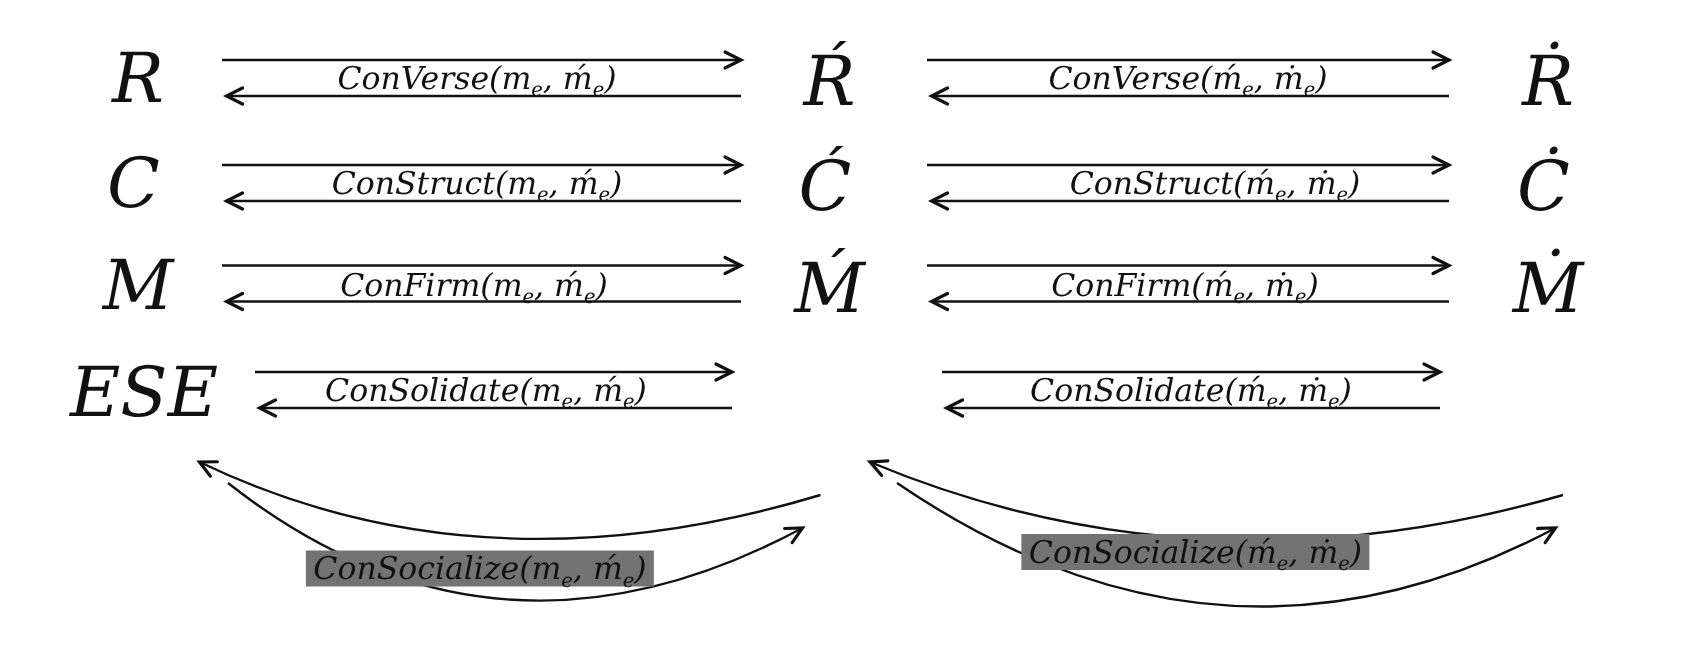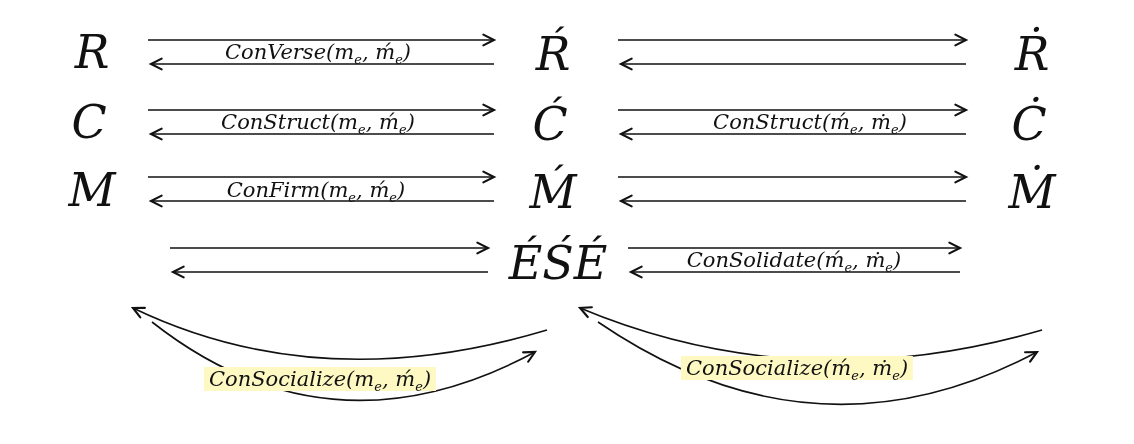--- a/index.html
+++ b/index.html
@@ -21,21 +21,21 @@
   }
   .lbl{
     position:absolute;
     transform:translate(-50%,-50%);
     font:italic 21px "DejaVu Serif", serif;
     color:#111111;
     white-space:nowrap;
     text-align:right;
   }
   .lbl sub{font-size:62%;line-height:0;}
-  .bglbl{background:#fef9c3;padding:0 5px;}
+  .bglbl{background:#737373;padding:0 5px;}
 </style>
 </head>
 <body>
 
 <div class="diagram">
 
   <svg class="arrows" width="1134" height="444" viewBox="0 0 1134 444">
     <defs>
       <marker id="ah" viewBox="0 0 12 12" refX="10" refY="6" markerWidth="10" markerHeight="10" orient="auto">
         <path d="M2,2 L10,6 L2,10" fill="none" stroke="#111111" stroke-width="1.6" stroke-linecap="round"></path>
@@ -71,33 +71,36 @@
       <path d="M152,322 Q330,462 535,352" marker-end="url(#ah)"></path>
 
       <path d="M1042,330 Q800,400 580,308" marker-end="url(#ah)"></path>
       <path d="M598,322 Q815,470 1037,352" marker-end="url(#ah)"></path>
     </g>
   </svg>
 
   <span class="sym" style="left:92px;top:52px">R</span>
   <span class="sym" style="left:89px;top:122px">C</span>
   <span class="sym" style="left:92px;top:190px">M</span>
+  <span class="sym" style="left:96px;top:261px">ESE</span>
 
   <span class="sym" style="left:553px;top:54px">Ŕ</span>
   <span class="sym" style="left:550px;top:124px">Ć</span>
   <span class="sym" style="left:553px;top:192px">Ḿ</span>
-  <span class="sym" style="left:558px;top:263px">ÉŚÉ</span>
 
   <span class="sym" style="left:1032px;top:54px">Ṙ</span>
   <span class="sym" style="left:1029px;top:124px">Ċ</span>
   <span class="sym" style="left:1032px;top:192px">Ṁ</span>
 
   <span class="lbl" style="left:318px;top:52px">ConVerse(m<sub>e</sub>, ḿ<sub>e</sub>)</span>
   <span class="lbl" style="left:318px;top:122px">ConStruct(m<sub>e</sub>, ḿ<sub>e</sub>)</span>
   <span class="lbl" style="left:316px;top:190px">ConFirm(m<sub>e</sub>, ḿ<sub>e</sub>)</span>
+  <span class="lbl" style="left:324px;top:260px">ConSolidate(m<sub>e</sub>, ḿ<sub>e</sub>)</span>
 
+  <span class="lbl" style="left:792px;top:52px">ConVerse(ḿ<sub>e</sub>, ṁ<sub>e</sub>)</span>
   <span class="lbl" style="left:810px;top:122px">ConStruct(ḿ<sub>e</sub>, ṁ<sub>e</sub>)</span>
+  <span class="lbl" style="left:790px;top:190px">ConFirm(ḿ<sub>e</sub>, ṁ<sub>e</sub>)</span>
   <span class="lbl" style="left:794px;top:260px">ConSolidate(ḿ<sub>e</sub>, ṁ<sub>e</sub>)</span>
 
   <span class="lbl bglbl" style="left:320px;top:379px">ConSocialize(m<sub>e</sub>, ḿ<sub>e</sub>)</span>
   <span class="lbl bglbl" style="left:797px;top:368px">ConSocialize(ḿ<sub>e</sub>, ṁ<sub>e</sub>)</span>
 
 </div>
 
 </body></html>

